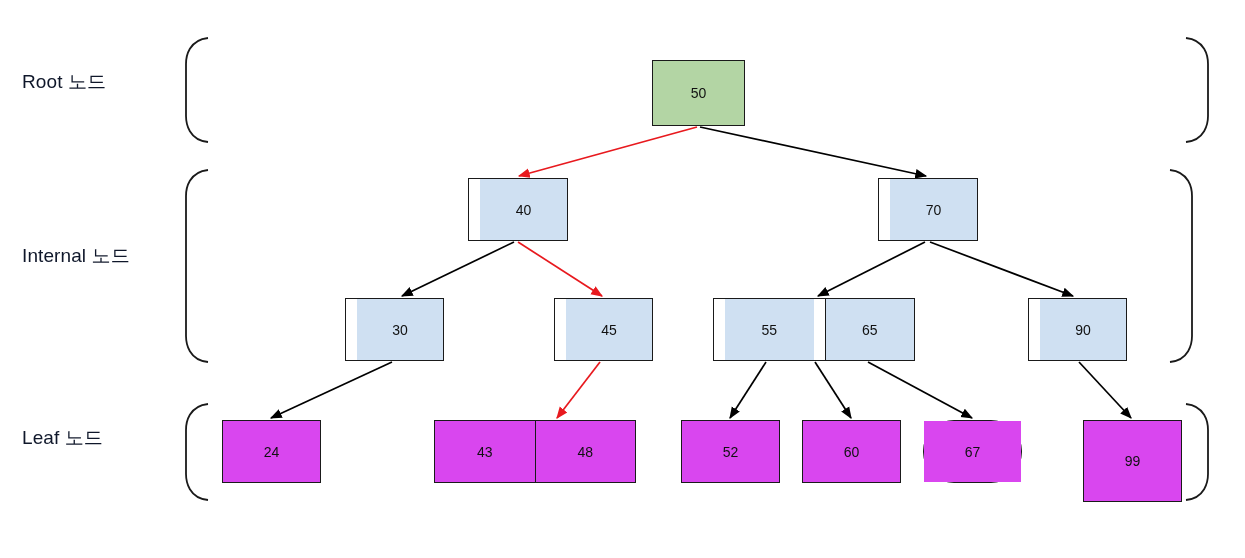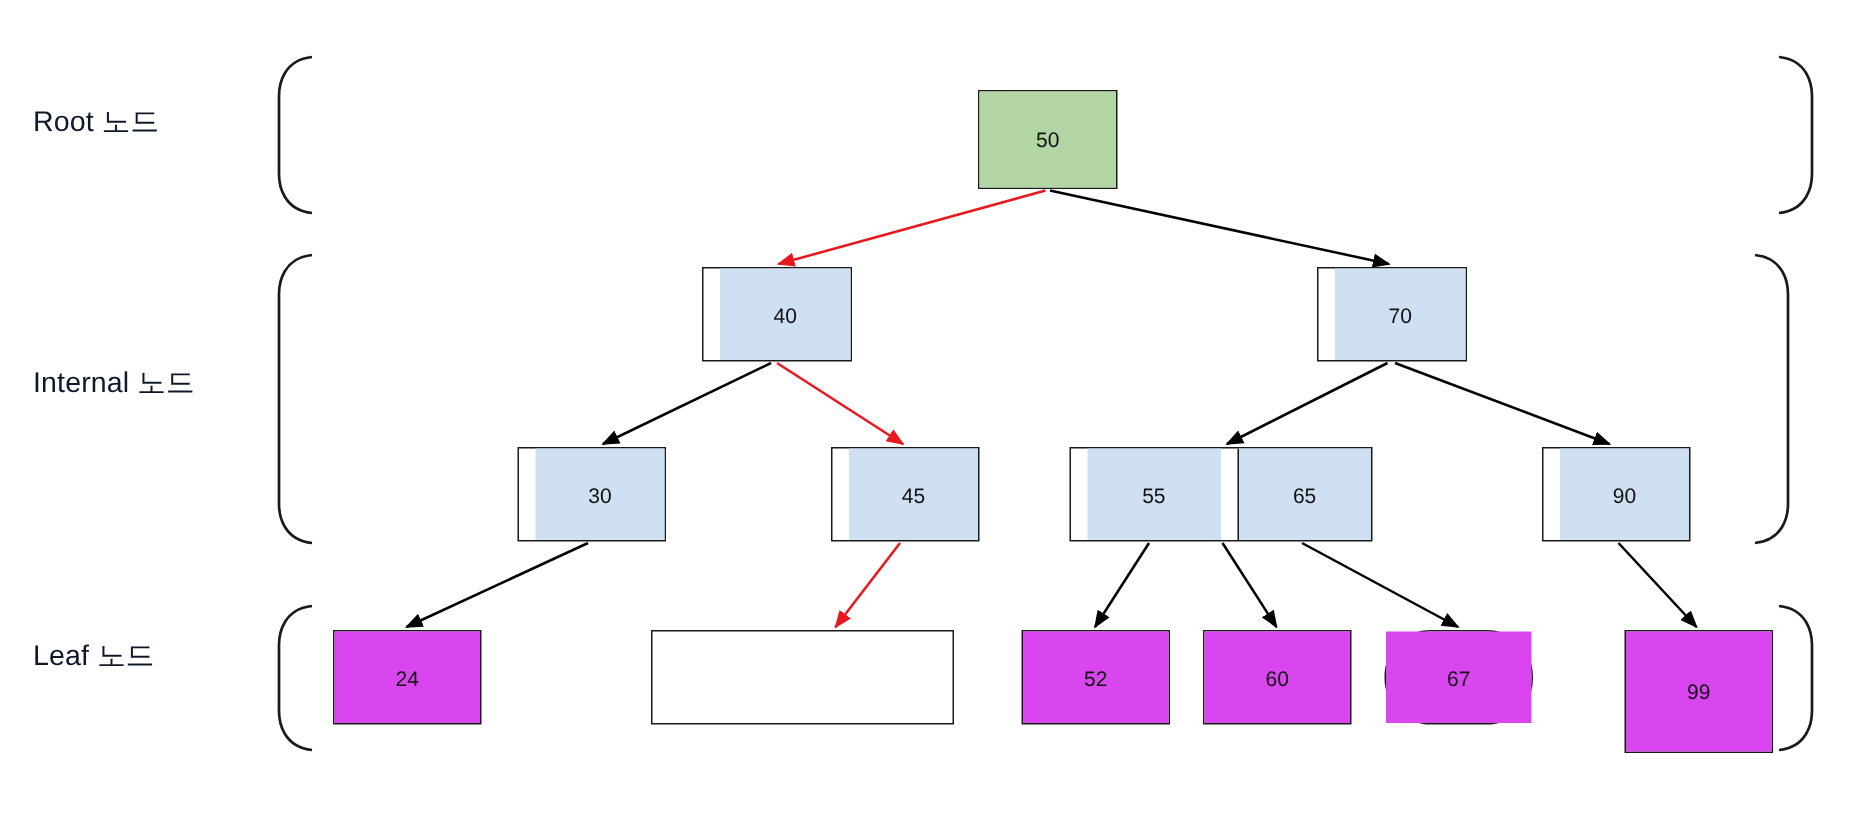--- a/index.html
+++ b/index.html
@@ -99,20 +99,22 @@
         <div class="cell">55</div>
         <div class="cell">65</div>
       </div>
       <div class="node n-internal" style="left: 1028px; top: 298px; width: 99px; height: 63px;">
         <div class="cell">90</div>
       </div>
       <div class="node n-leaf" style="left: 222px; top: 420px; width: 99px; height: 63px;">
         <div class="cell">24</div>
       </div>
       <div class="node n-leaf" style="left: 434px; top: 420px; width: 202px; height: 63px;">
+        <div class="cell">43</div>
+        <div class="cell">48</div>
       </div>
       <div class="node n-leaf" style="left: 681px; top: 420px; width: 99px; height: 63px;">
         <div class="cell">52</div>
       </div>
       <div class="node n-leaf" style="left: 802px; top: 420px; width: 99px; height: 63px;">
         <div class="cell">60</div>
       </div>
       <div class="node n-leaf" style="left: 923px; top: 420px; width: 99px; height: 63px; border-radius: 31px;">
         <div class="cell">67</div>
       </div>

